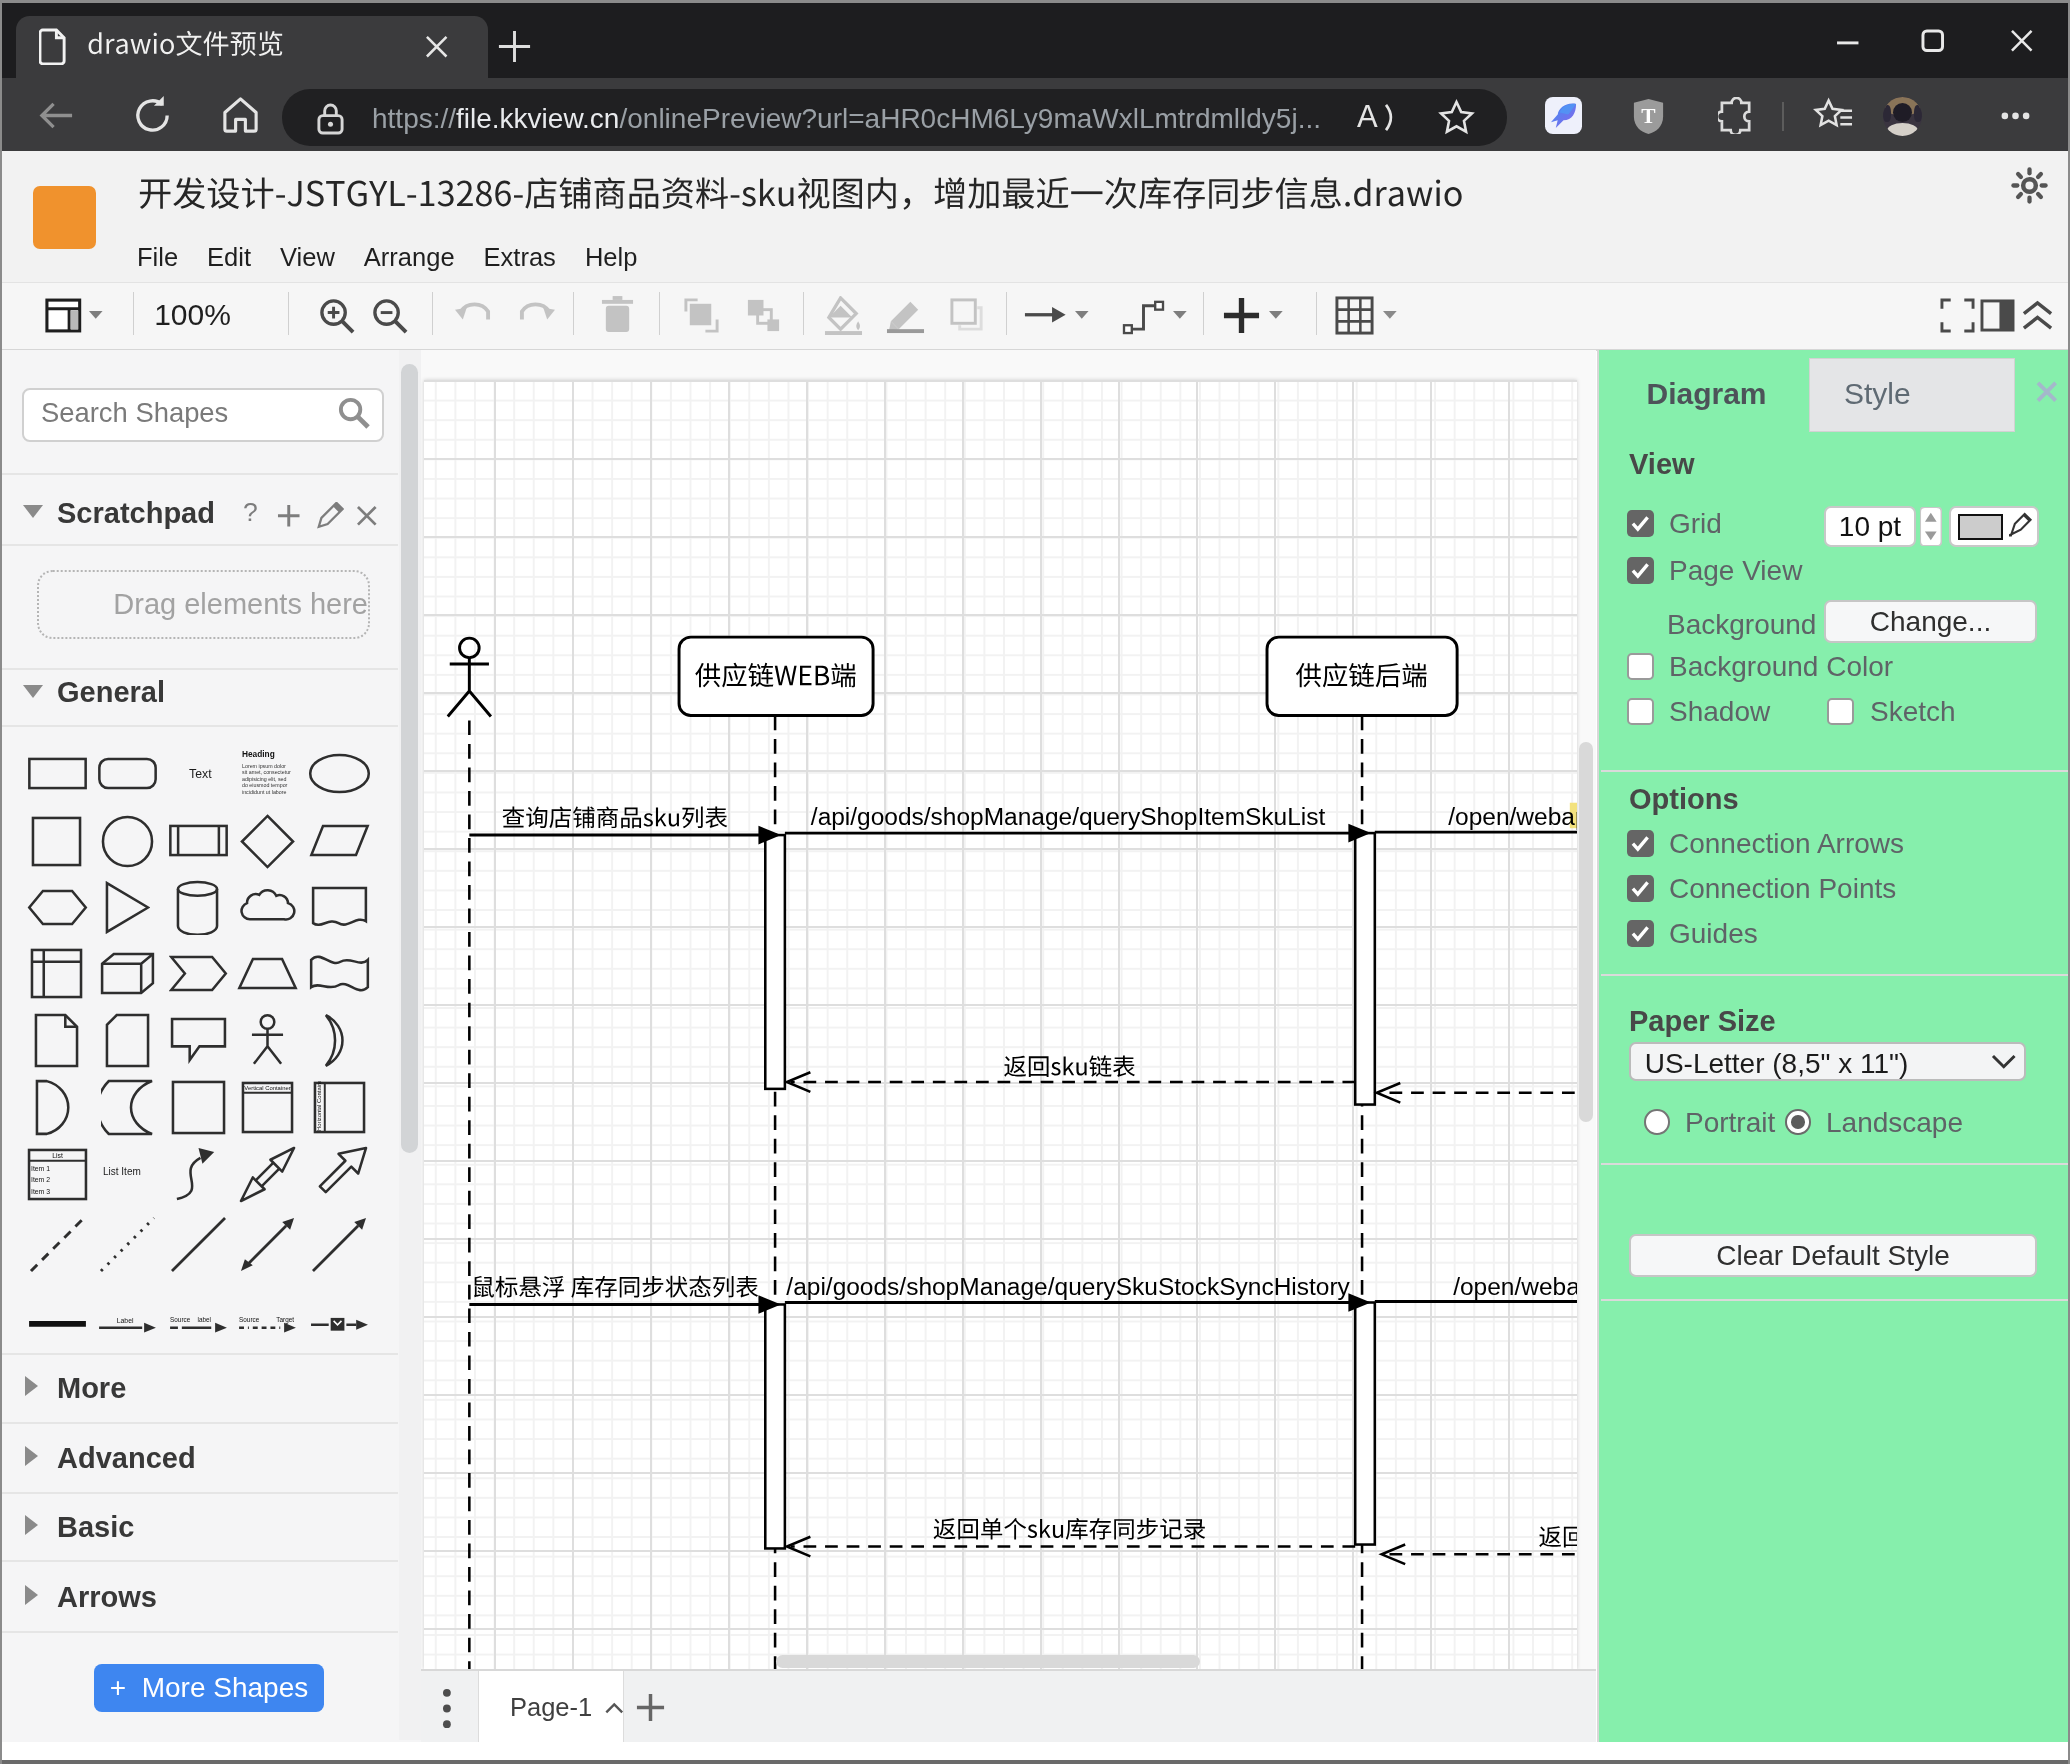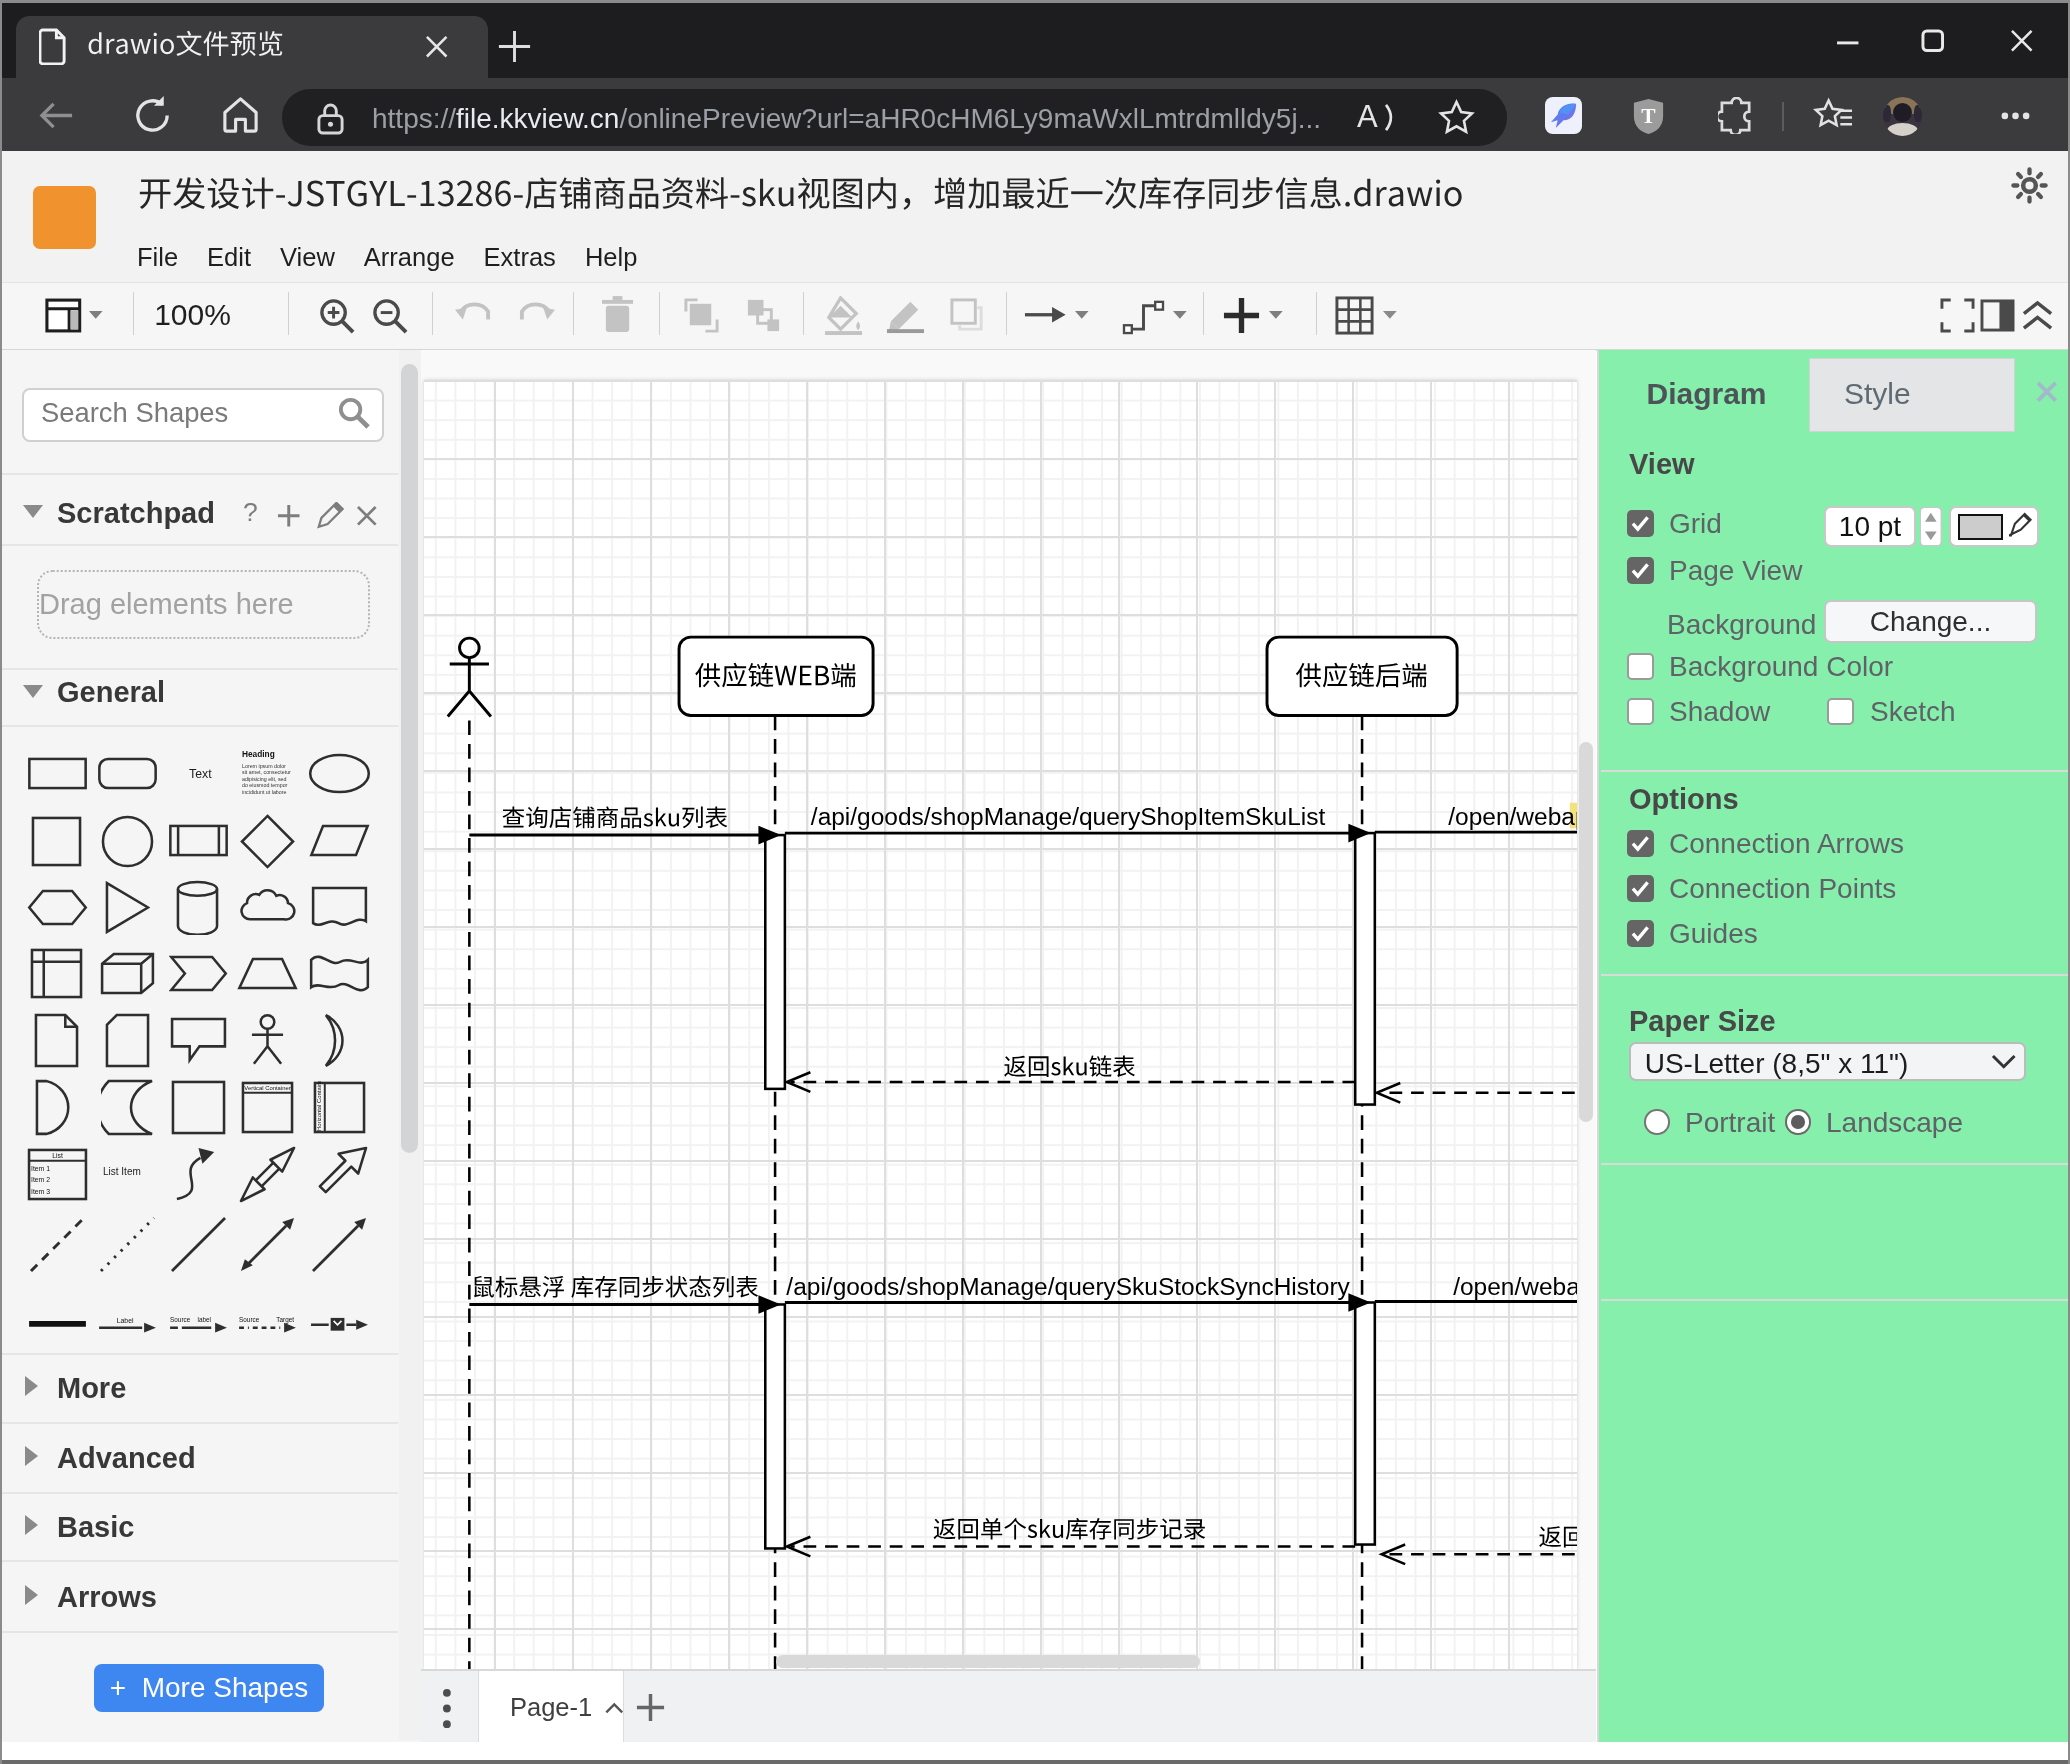--- a/index.html
+++ b/index.html
@@ -25,21 +25,21 @@
 .tsep{position:absolute;top:9.8px;width:1px;height:43px;background:#d0d0d0;}
 .ticon{position:absolute;top:0;height:66px;display:flex;align-items:center;justify-content:center;}
 
 #side{left:2px;top:350px;width:420px;height:1392px;background:#f5f5f6;border-right:2px solid #e2e2e2;}
 .sdiv{position:absolute;left:0;width:396px;height:2px;background:#e5e5e5;}
 .shead{position:absolute;font-size:29px;font-weight:bold;color:#383838;}
 .tri-d{position:absolute;width:0;height:0;border-left:10.8px solid transparent;border-right:10.8px solid transparent;border-top:13.7px solid #8a8a8a;}
 .tri-r{position:absolute;width:0;height:0;border-top:10.8px solid transparent;border-bottom:10.8px solid transparent;border-left:13.7px solid #8a8a8a;}
 #searchbox{left:19.6px;top:38px;width:358px;height:50px;background:#fff;border:2px solid #d0d0d0;border-radius:7.8px;}
 #dragbox{left:35px;top:220px;width:329px;height:65px;border:2.9px dotted #b5b5b5;border-radius:15.7px;
-  color:#a2a2a2;font-size:29px;text-align:left;line-height:65px;}
+  color:#a2a2a2;font-size:29px;text-align:right;line-height:65px;}
 #moreshapes{left:92px;top:1314px;width:230px;height:48px;background:#3e86f0;border-radius:7.8px;color:#fff;
   font-size:28px;text-align:center;line-height:48px;}
 #sscroll{left:397px;top:0px;width:22.5px;height:1390px;background:#f1f1f2;}
 #sthumb{left:2px;top:13.7px;width:16.7px;height:789px;background:#d2d4d6;border-radius:8.8px;}
 
 #canvas{left:421px;top:350px;width:1175px;height:1319px;background:#f9f9f9;overflow:hidden;}
 #page{left:2.9px;top:30px;width:1153px;height:1289px;background:#fff;
  background-image:
   linear-gradient(to right,#dedede 2px,transparent 2px),
   linear-gradient(to bottom,#dedede 2px,transparent 2px),
@@ -805,16 +805,17 @@
     <div class="abs" style="left:30px;top:692px;width:397px;height:39px;background:#f3f4f5;border:2px solid #bbb;border-radius:6.9px;font-size:28px;color:#1c1c1c;line-height:39px;padding-left:13.7px;box-sizing:border-box">US-Letter (8,5" x 11")</div>
     <svg class="abs" style="left:392px;top:704px" width="25.5" height="15.7" viewBox="0 0 26 16">
       <path d="M2 2 L13 13 L24 2" fill="none" stroke="#333" stroke-width="3"></path>
     </svg>
     <div class="abs" style="left:45px;top:759px;width:25.5px;height:25.5px;border-radius:50%;background:#fff;border:2.5px solid #757575;box-sizing:border-box"></div>
     <div class="rplabel" style="left:86px;top:757px">Portrait</div>
     <div class="abs" style="left:186px;top:759px;width:25.5px;height:25.5px;border-radius:50%;background:#fff;border:2.5px solid #6a6a6a;box-sizing:border-box"></div>
     <div class="abs" style="left:192px;top:765px;width:13.7px;height:13.7px;border-radius:50%;background:#5d5d5d"></div>
     <div class="rplabel" style="left:227px;top:757px">Landscape</div>
     <div class="rdiv" style="top:813px"></div>
+    <div class="rbtn" style="left:30px;top:884px;width:404px;height:39px;line-height:39px">Clear Default Style</div>
     <div class="rdiv" style="top:949px"></div>
   </div>
 <div class="abs" id="bottomwhite"></div>
 <div class="abs" id="bottomdark"></div>
 
 </body></html>

